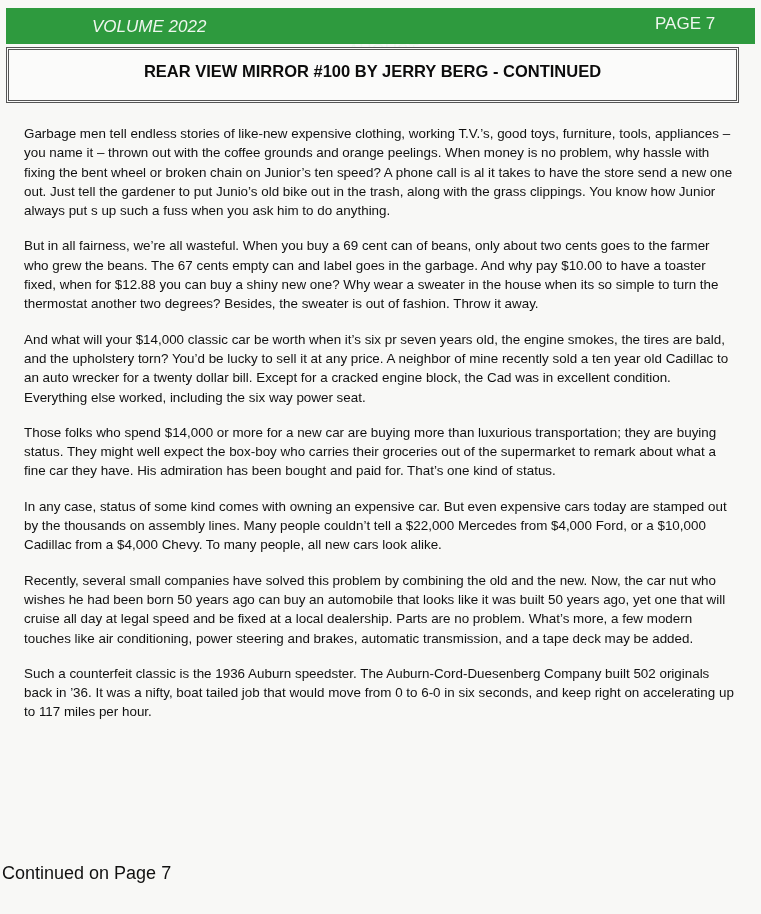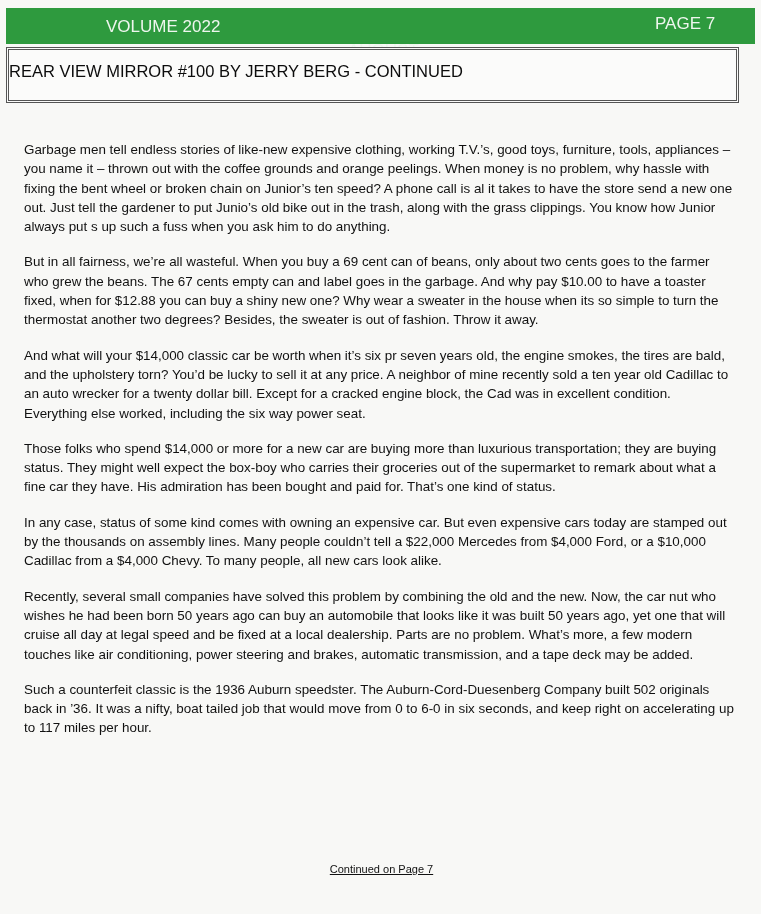--- a/index.html
+++ b/index.html
@@ -24,68 +24,66 @@
       background: #2e9a3e;
       color: #eef6ee;
       font-family: "Liberation Sans", sans-serif;
       font-size: 17px;
     }
     .green-bar span {
       position: absolute;
       top: 9px;
       white-space: nowrap;
     }
-    .vol { left: 100px; }
+    .vol { left: 86px; font-style: italic; }
     .month { left: 342px; margin-top: 24px; }
     .page { left: 649px; top: 6px !important; }
     .title-box {
       position: absolute;
       left: 6px;
       top: 47px;
       width: 733px;
       height: 56px;
       border: 3px double #555;
       background: #fbfbfa;
       box-sizing: border-box;
     }
     .title-box h1 {
       margin: 0;
       position: absolute;
       left: 0;
       right: 0;
       top: 12px;
+      text-align: center;
       font-size: 16.5px;
-      font-weight: normal;
+      font-weight: bold;
       letter-spacing: 0;
       color: #0c0c0c;
     }
     .body-text {
       position: absolute;
       left: 24px;
       top: 124px;
       width: 712px;
       font-size: 13.4px;
       line-height: 19.3px;
-      margin-top: 16px;
     }
     .body-text p {
       margin: 0 0 16px 0;
     }
     .body-text p.heading {
       margin: 0 0 16px 0;
     }
     .footer {
       position: absolute;
       left: 0;
       right: 0;
       top: 863px;
-      text-align: center;
-      font-size: 11px;
+      font-size: 18px;
       padding-left: 2px;
-      text-decoration: underline;
     }
   </style>
 </head>
 <body>
 
 <div class="green-bar">
   <span class="vol">VOLUME 2022</span>
   <span class="month">AUGUST</span>
   <span class="page">PAGE 7</span>
 </div>

